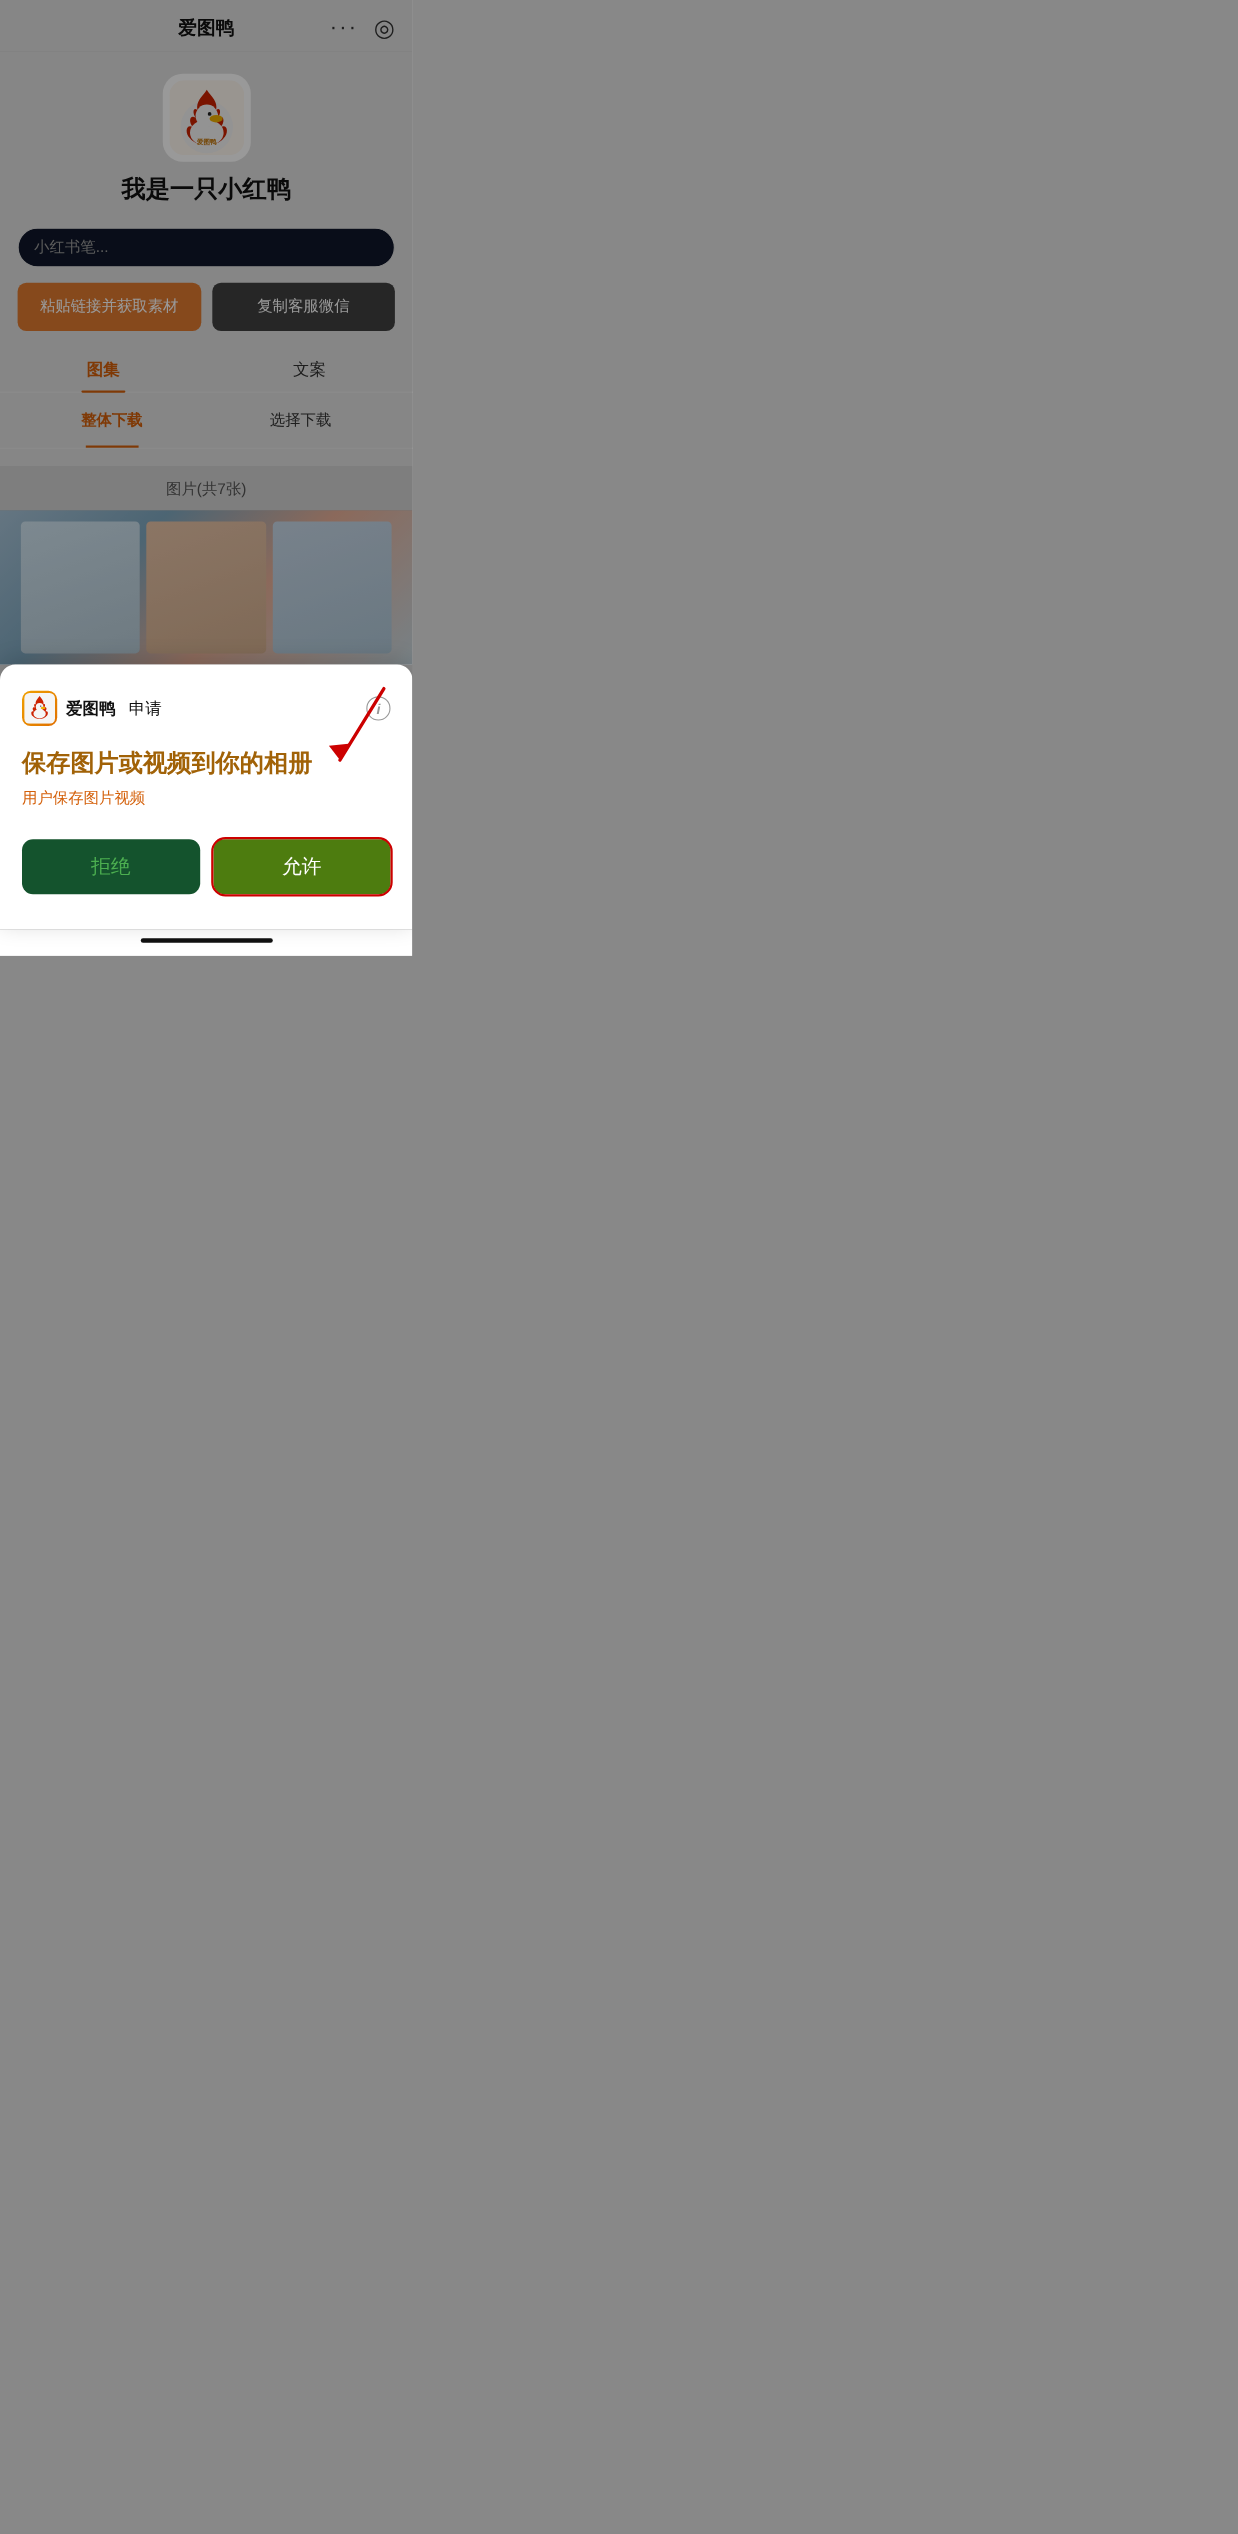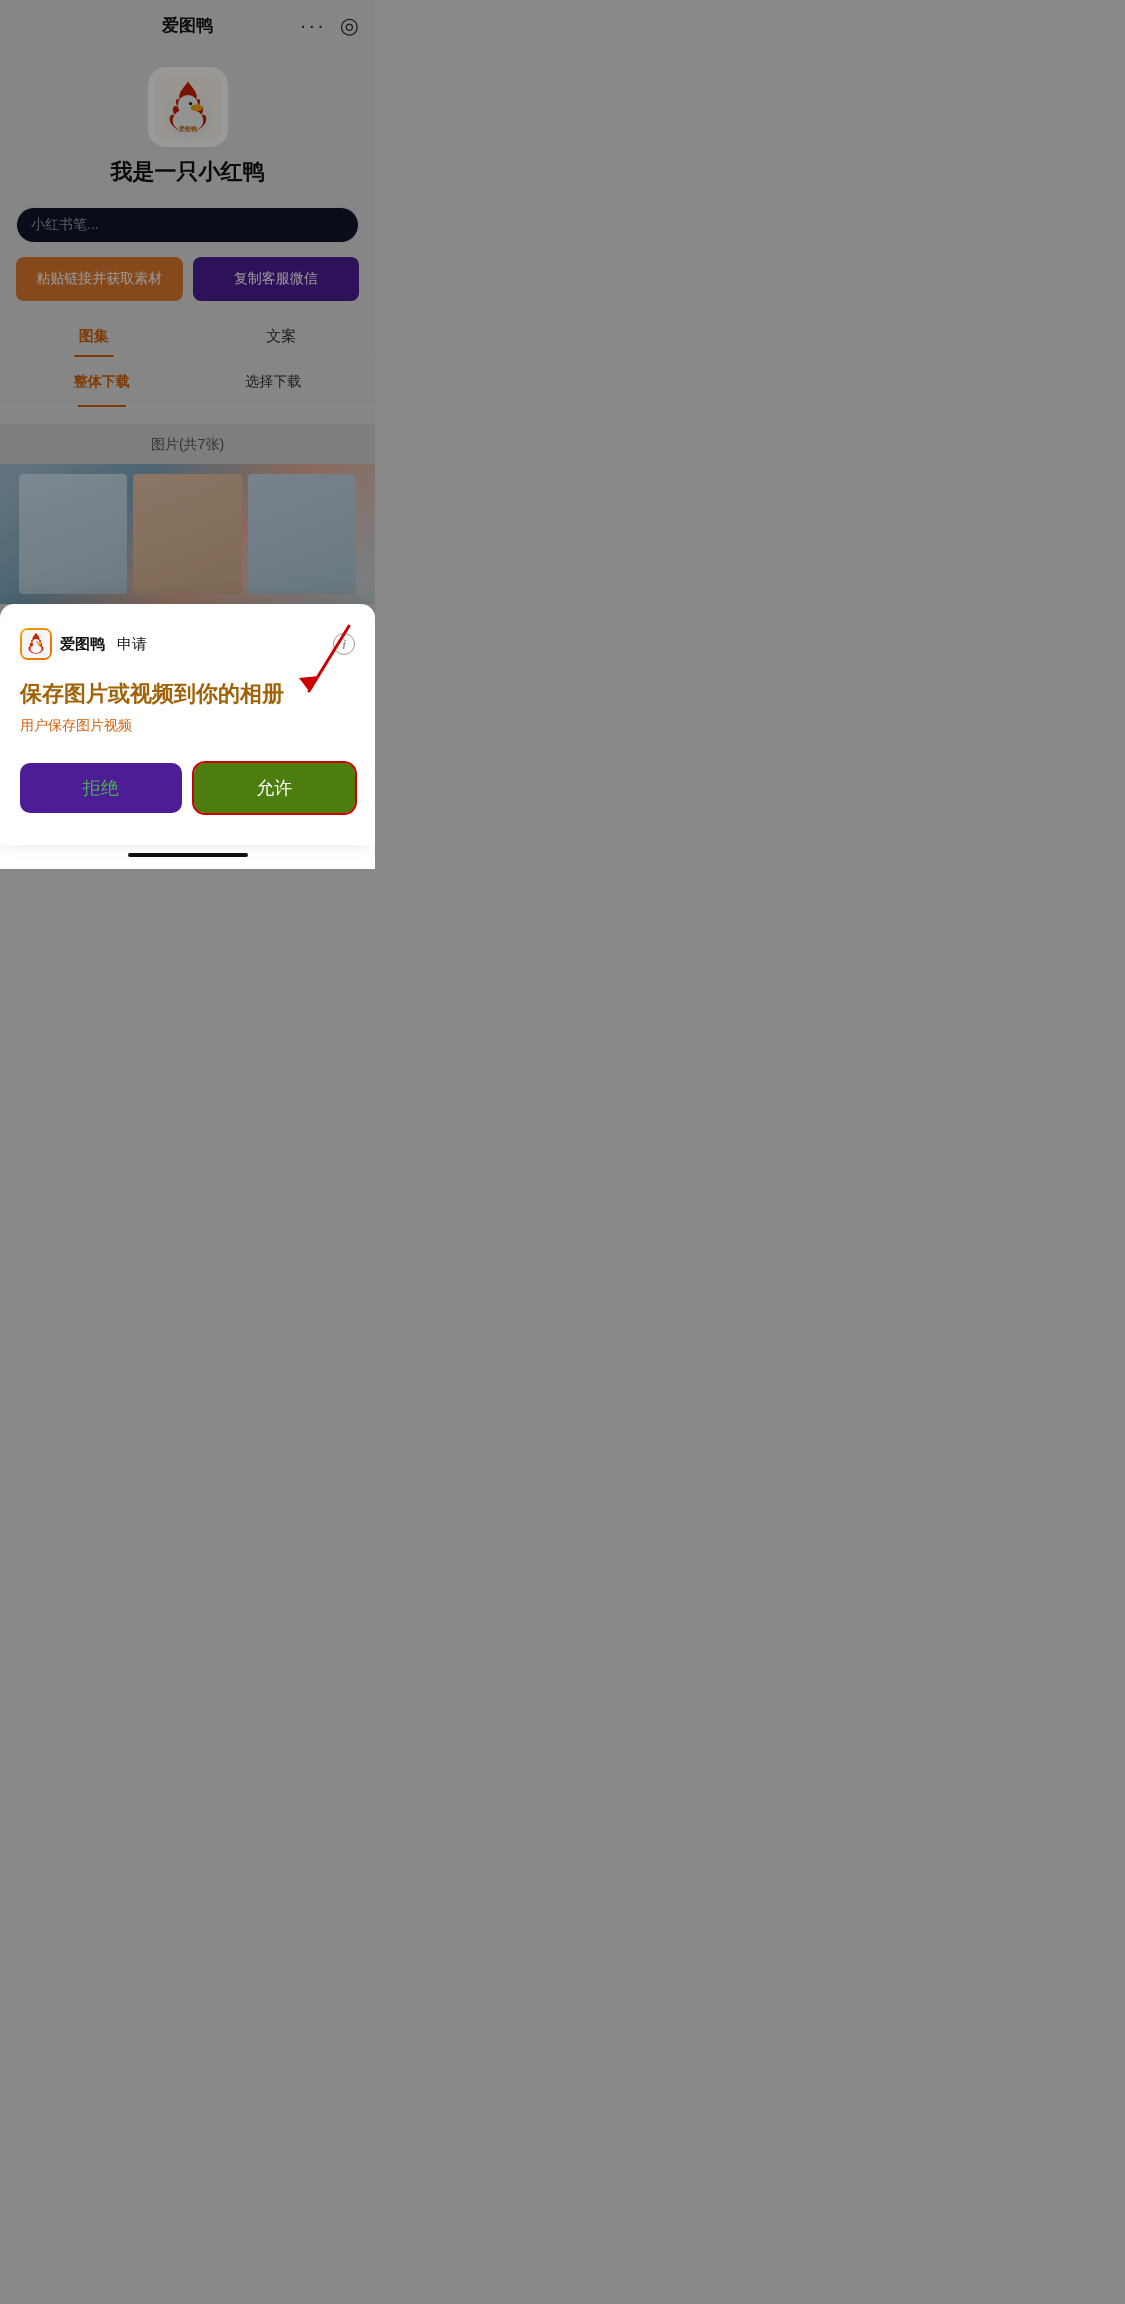--- a/index.html
+++ b/index.html
@@ -110,21 +110,21 @@
       border-radius: 8px;
       color: #fff;
       font-size: 14px;
       font-weight: 500;
       cursor: pointer;
     }
 
     .btn-copy {
       flex: 1;
       height: 44px;
-      background: #4c1d95;
+      background: #404040;
       border: none;
       border-radius: 8px;
       color: #fff;
       font-size: 14px;
       font-weight: 500;
       cursor: pointer;
     }
 
     
     .main-tabs {
@@ -306,21 +306,21 @@
 
     
     .dialog-actions {
       display: flex;
       gap: 12px;
     }
 
     .btn-deny {
       flex: 1;
       height: 50px;
-      background: #4c1d95;
+      background: #14532d;
       border: none;
       border-radius: 10px;
       color: #4caf50;
       font-size: 18px;
       font-weight: 500;
       cursor: pointer;
     }
 
     .btn-allow {
       flex: 1;

